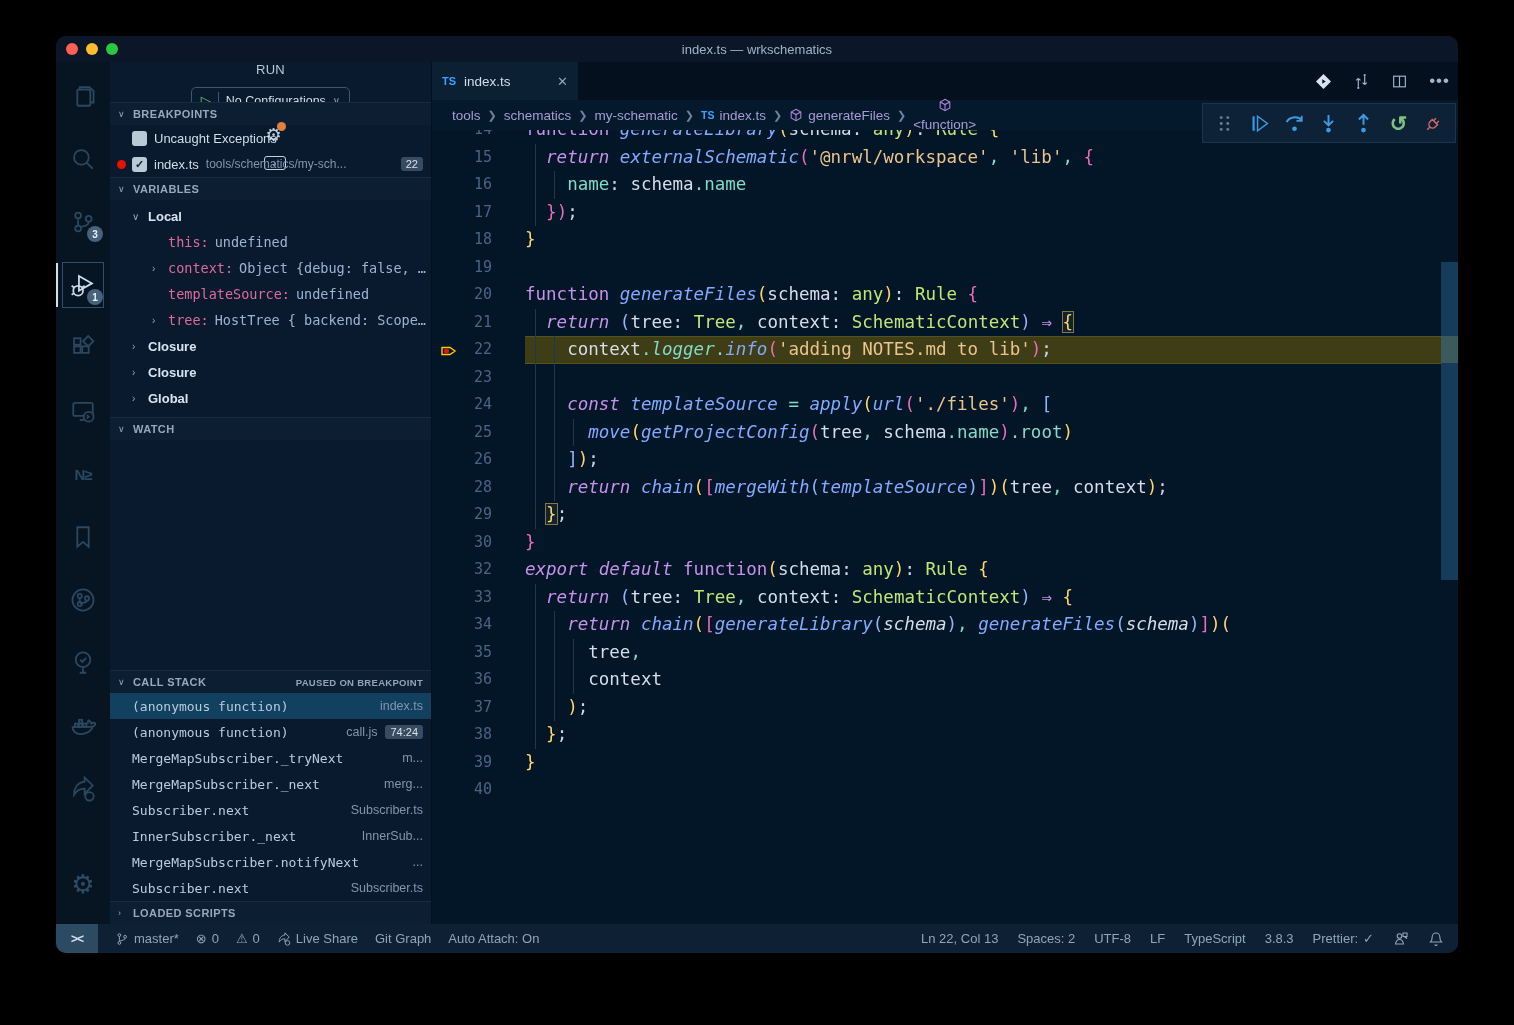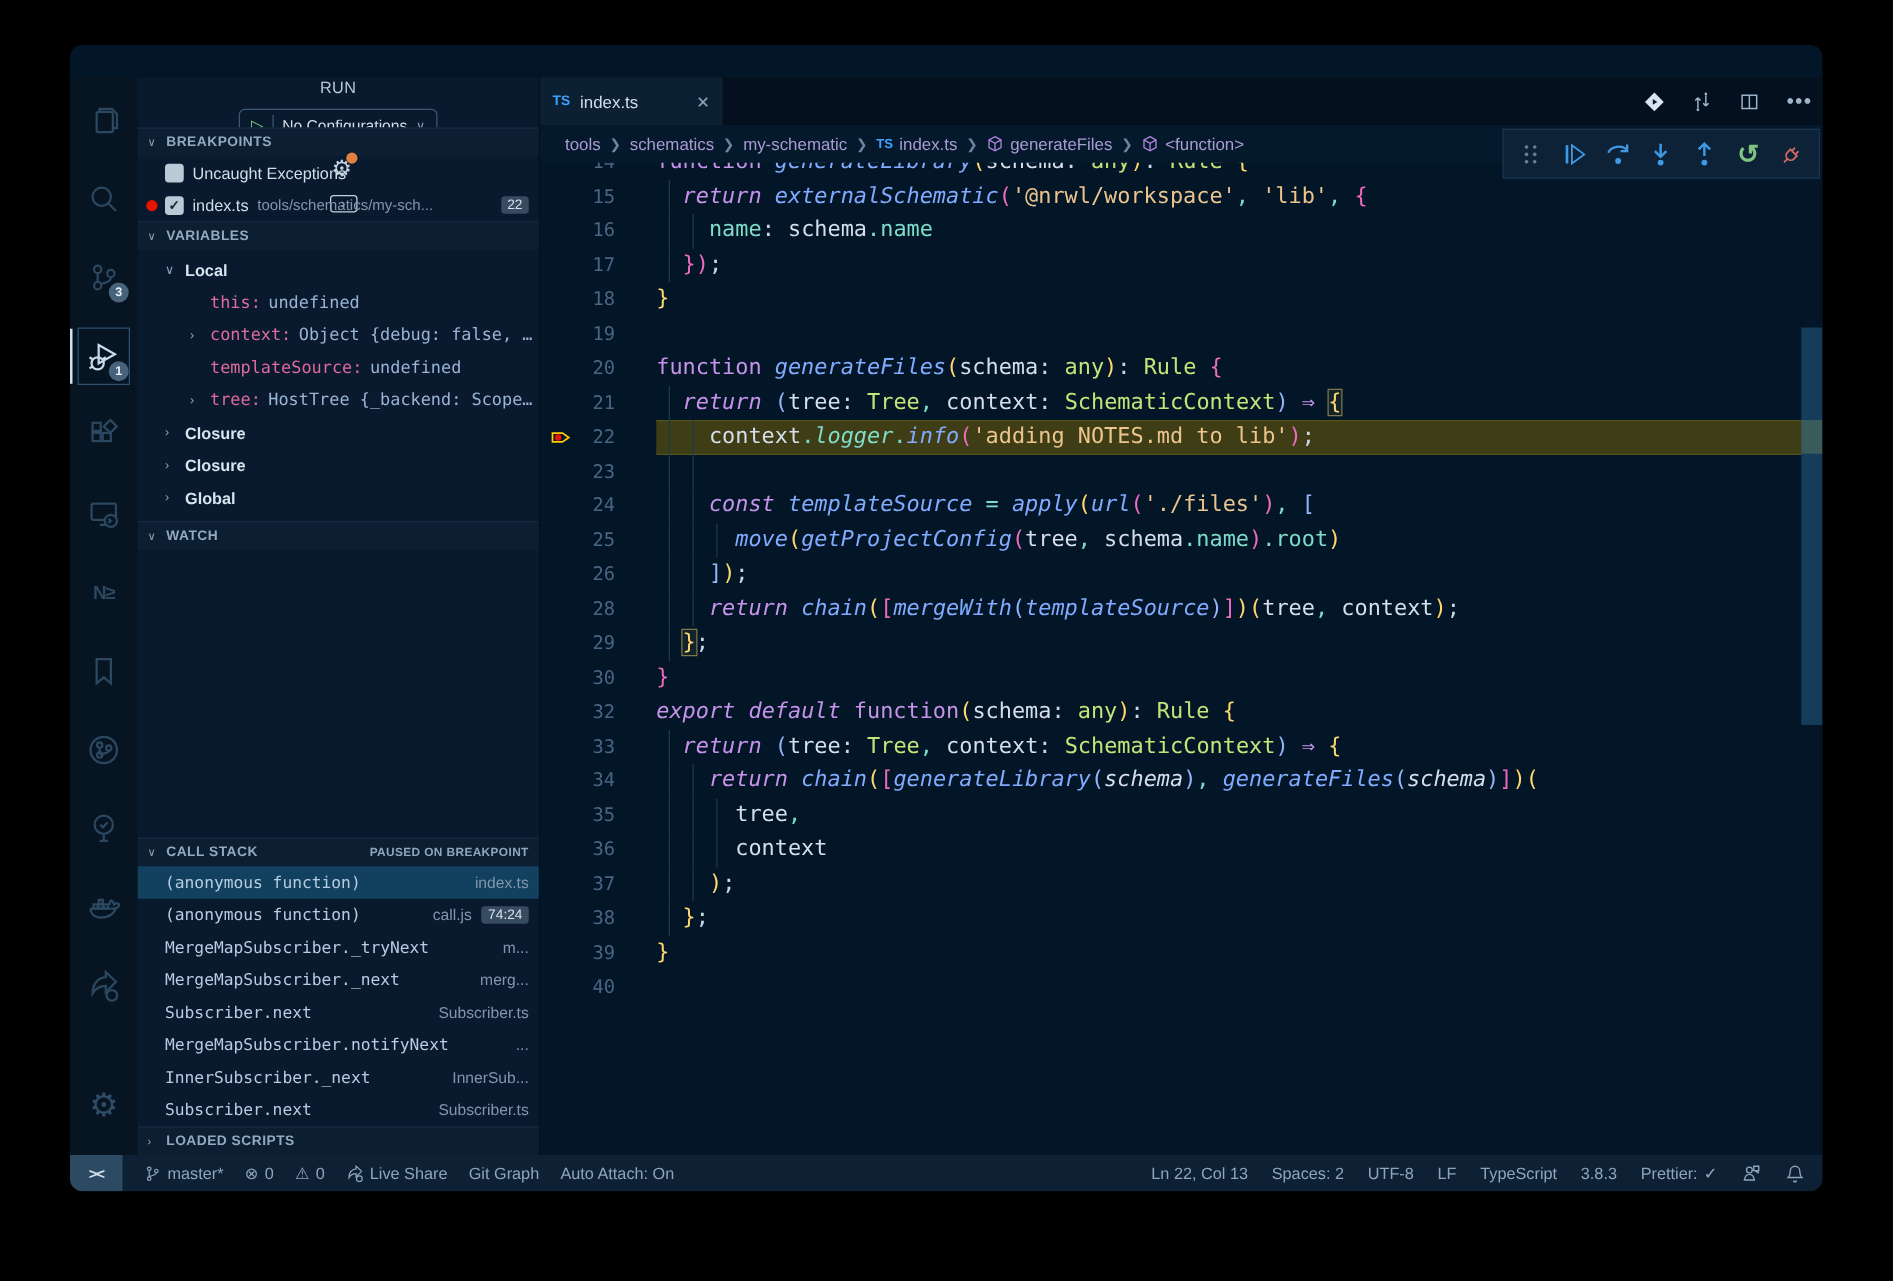--- a/index.html
+++ b/index.html
@@ -172,20 +172,28 @@
   .sb-item { display:flex; align-items:center; gap:5px; margin-left:17px; white-space:nowrap;text-align:center; }
   .sb-item svg { width:14px; height:14px; }
   .sb-glyph { font-size:13px; }
   .sb-icon-only svg { width:16px; height:16px; }
 </style>
 </head>
 <body>
 
 <div class="win">
 
+  <div class="titlebar">
+    <div class="traffic">
+      <span class="tl r"></span>
+      <span class="tl y"></span>
+      <span class="tl g"></span>
+    </div>
+    <span class="title-text">index.ts — wrkschematics</span>
+  </div>
 
   <div class="main">
 
     <div class="activitybar" id="activitybar">
         <div class="act-item">
           <svg viewBox="0 0 16 16" fill="none" stroke="currentColor" stroke-width="1.1">
             <rect x="4.5" y="4" width="8" height="10" rx="1"></rect>
             <path d="M6 4V2.5h6L14.5 5v7h-2"></path>
           </svg>
         </div>
@@ -371,26 +379,26 @@
           </div>
           <div class="cs-row">
             <span class="cs-fn">MergeMapSubscriber._next</span>
             <span class="cs-file">merg...</span>
           </div>
           <div class="cs-row">
             <span class="cs-fn">Subscriber.next</span>
             <span class="cs-file">Subscriber.ts</span>
           </div>
           <div class="cs-row">
+            <span class="cs-fn">InnerSubscriber._next</span>
+            <span class="cs-file">InnerSub...</span>
+          </div>
+          <div class="cs-row">
             <span class="cs-fn">MergeMapSubscriber.notifyNext</span>
             <span class="cs-file">...</span>
-          </div>
-          <div class="cs-row">
-            <span class="cs-fn">InnerSubscriber._next</span>
-            <span class="cs-file">InnerSub...</span>
           </div>
           <div class="cs-row">
             <span class="cs-fn">Subscriber.next</span>
             <span class="cs-file">Subscriber.ts</span>
           </div>
         </div>
 
       <div class="sect-header">
         <span class="hdr-chev">›</span>
         <span>LOADED SCRIPTS</span>
@@ -450,21 +458,21 @@
           </span>
           <span class="bc-sep">❯</span>
           <span style="display: inline-flex; align-items: center; gap: 5px;">
             <svg class="bc-cube" viewBox="0 0 16 16" fill="none" stroke="currentColor" stroke-width="1.2">
               <path d="M8 1.5l5.5 3v7L8 14.5l-5.5-3v-7z"></path>
               <path d="M2.5 4.5L8 7.5l5.5-3M8 7.5V14"></path>
             </svg>
             <span>generateFiles</span>
           </span>
           <span class="bc-sep">❯</span>
-          <span style="display: inline-flex; align-items: center; gap: 5px;">
+          <span style="display: inline-flex; align-items: center; gap: 5px; flex-direction: column;">
             <svg class="bc-cube" viewBox="0 0 16 16" fill="none" stroke="currentColor" stroke-width="1.2">
               <path d="M8 1.5l5.5 3v7L8 14.5l-5.5-3v-7z"></path>
               <path d="M2.5 4.5L8 7.5l5.5-3M8 7.5V14"></path>
             </svg>
             <span>&lt;function&gt;</span>
           </span>
         </div>
 
       <div class="dbg-toolbar" id="dbg-toolbar">
           <span class="dbg-btn c-grip">

